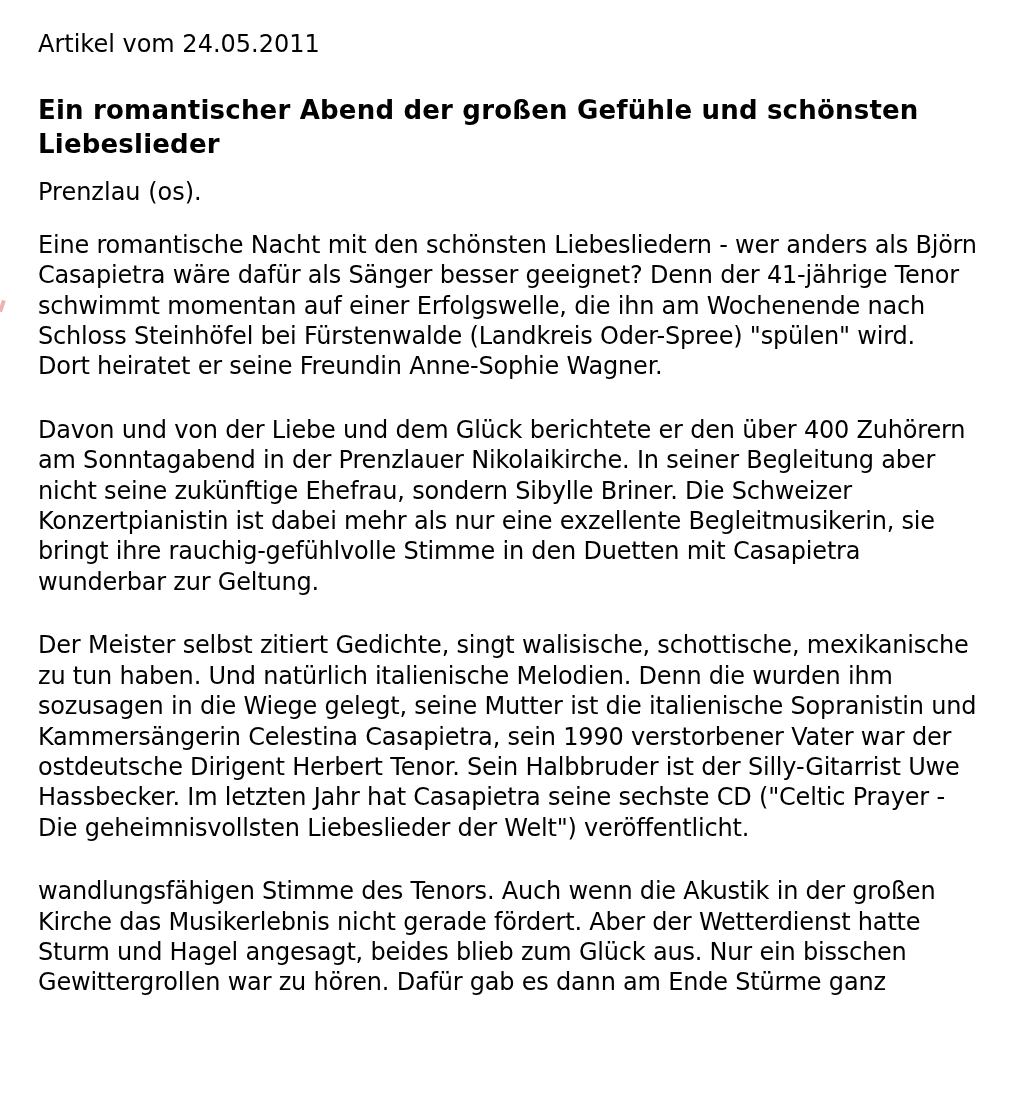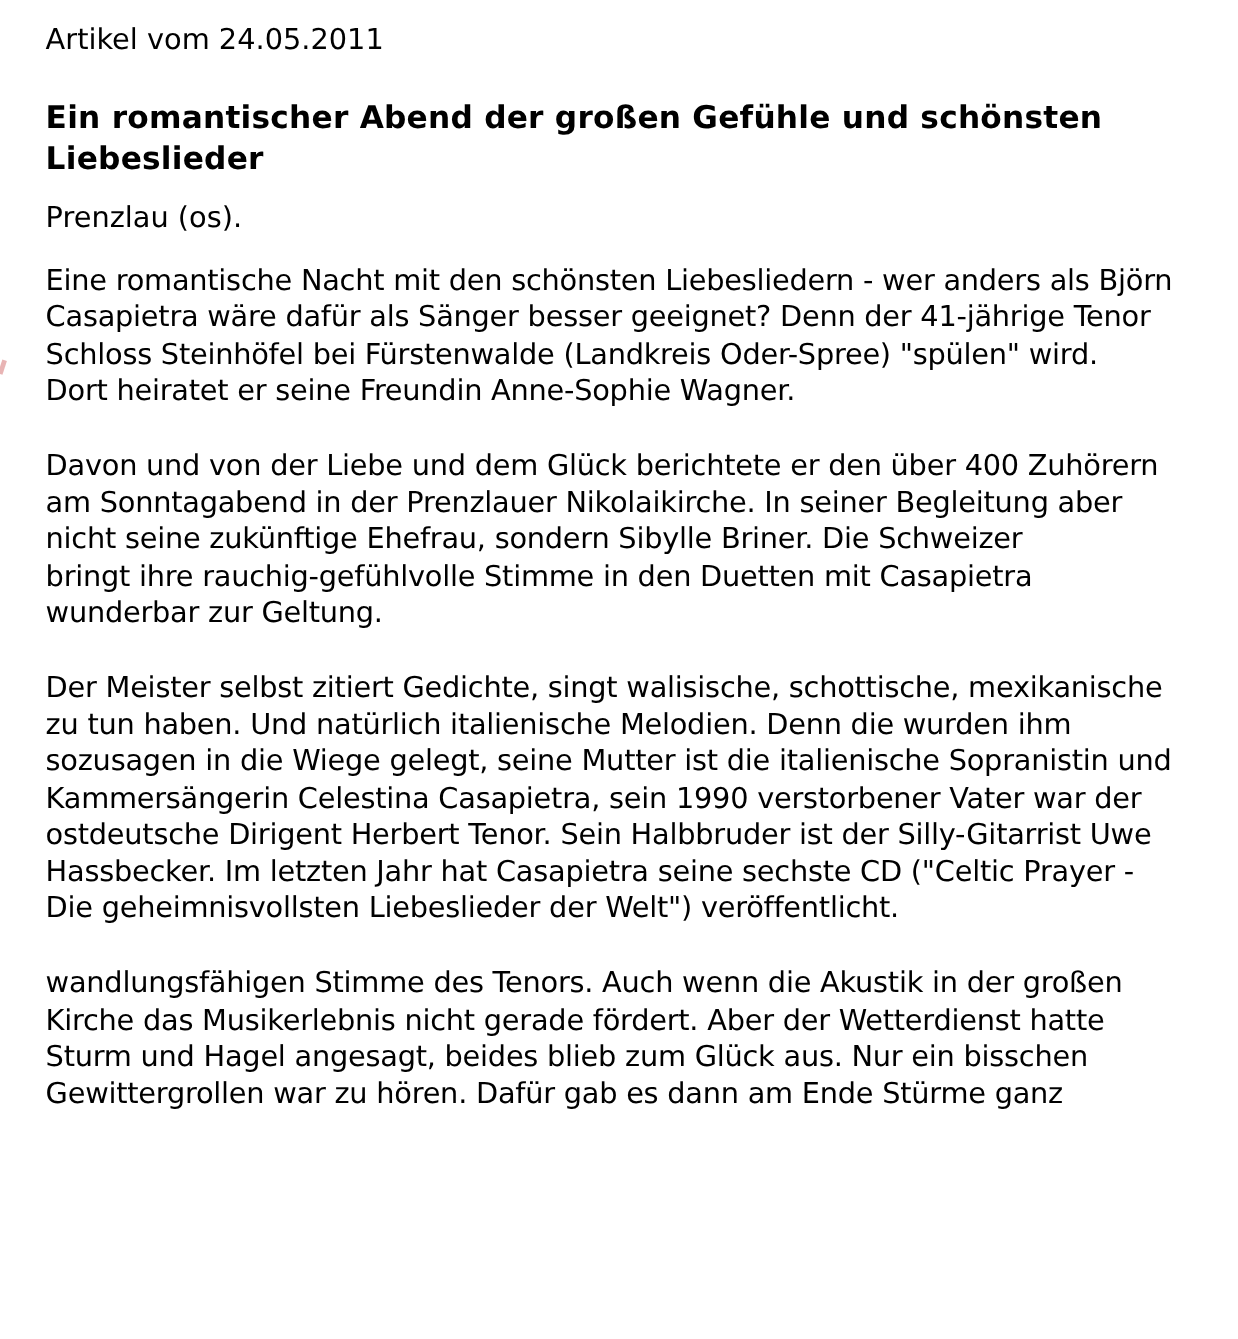--- a/index.html
+++ b/index.html
@@ -10,21 +10,21 @@
   body {
     width: 1032px;
     height: 1116px;
     position: relative;
     overflow: hidden;
     color: #000000;
     font-family: "DejaVu Sans", sans-serif;
     -webkit-font-smoothing: antialiased;
   }
   .page {
-    padding: 18px 20px 0 38px;
+    padding: 29px 20px 0 38px;
   }
   .date {
     font-size: 24px;
     line-height: 30.4px;
     margin: 0 0 34px 0;
   }
   h1.title {
     font-size: 26px;
     font-weight: bold;
     line-height: 34px;
@@ -68,27 +68,29 @@
     <span class="line">Ein romantischer Abend der großen Gefühle und schönsten</span>
     <span class="line">Liebeslieder</span>
   </h1>
 
   <div class="byline">Prenzlau (os).</div>
 
   <div class="body-text" id="paragraphs">
       <p>
         <span class="line">Eine romantische Nacht mit den schönsten Liebesliedern - wer anders als Björn</span>
         <span class="line">Casapietra wäre dafür als Sänger besser geeignet? Denn der 41-jährige Tenor</span>
+        <span class="line">schwimmt momentan auf einer Erfolgswelle, die ihn am Wochenende nach</span>
         <span class="line">Schloss Steinhöfel bei Fürstenwalde (Landkreis Oder-Spree) "spülen" wird.</span>
         <span class="line">Dort heiratet er seine Freundin Anne-Sophie Wagner.</span>
       </p>
       <p>
         <span class="line">Davon und von der Liebe und dem Glück berichtete er den über 400 Zuhörern</span>
         <span class="line">am Sonntagabend in der Prenzlauer Nikolaikirche. In seiner Begleitung aber</span>
         <span class="line">nicht seine zukünftige Ehefrau, sondern Sibylle Briner. Die Schweizer</span>
+        <span class="line">Konzertpianistin ist dabei mehr als nur eine exzellente Begleitmusikerin, sie</span>
         <span class="line">bringt ihre rauchig-gefühlvolle Stimme in den Duetten mit Casapietra</span>
         <span class="line">wunderbar zur Geltung.</span>
       </p>
       <p>
         <span class="line">Der Meister selbst zitiert Gedichte, singt walisische, schottische, mexikanische</span>
         <span class="line">zu tun haben. Und natürlich italienische Melodien. Denn die wurden ihm</span>
         <span class="line">sozusagen in die Wiege gelegt, seine Mutter ist die italienische Sopranistin und</span>
         <span class="line">Kammersängerin Celestina Casapietra, sein 1990 verstorbener Vater war der</span>
         <span class="line">ostdeutsche Dirigent Herbert Tenor. Sein Halbbruder ist der Silly-Gitarrist Uwe</span>
         <span class="line">Hassbecker. Im letzten Jahr hat Casapietra seine sechste CD ("Celtic Prayer -</span>

